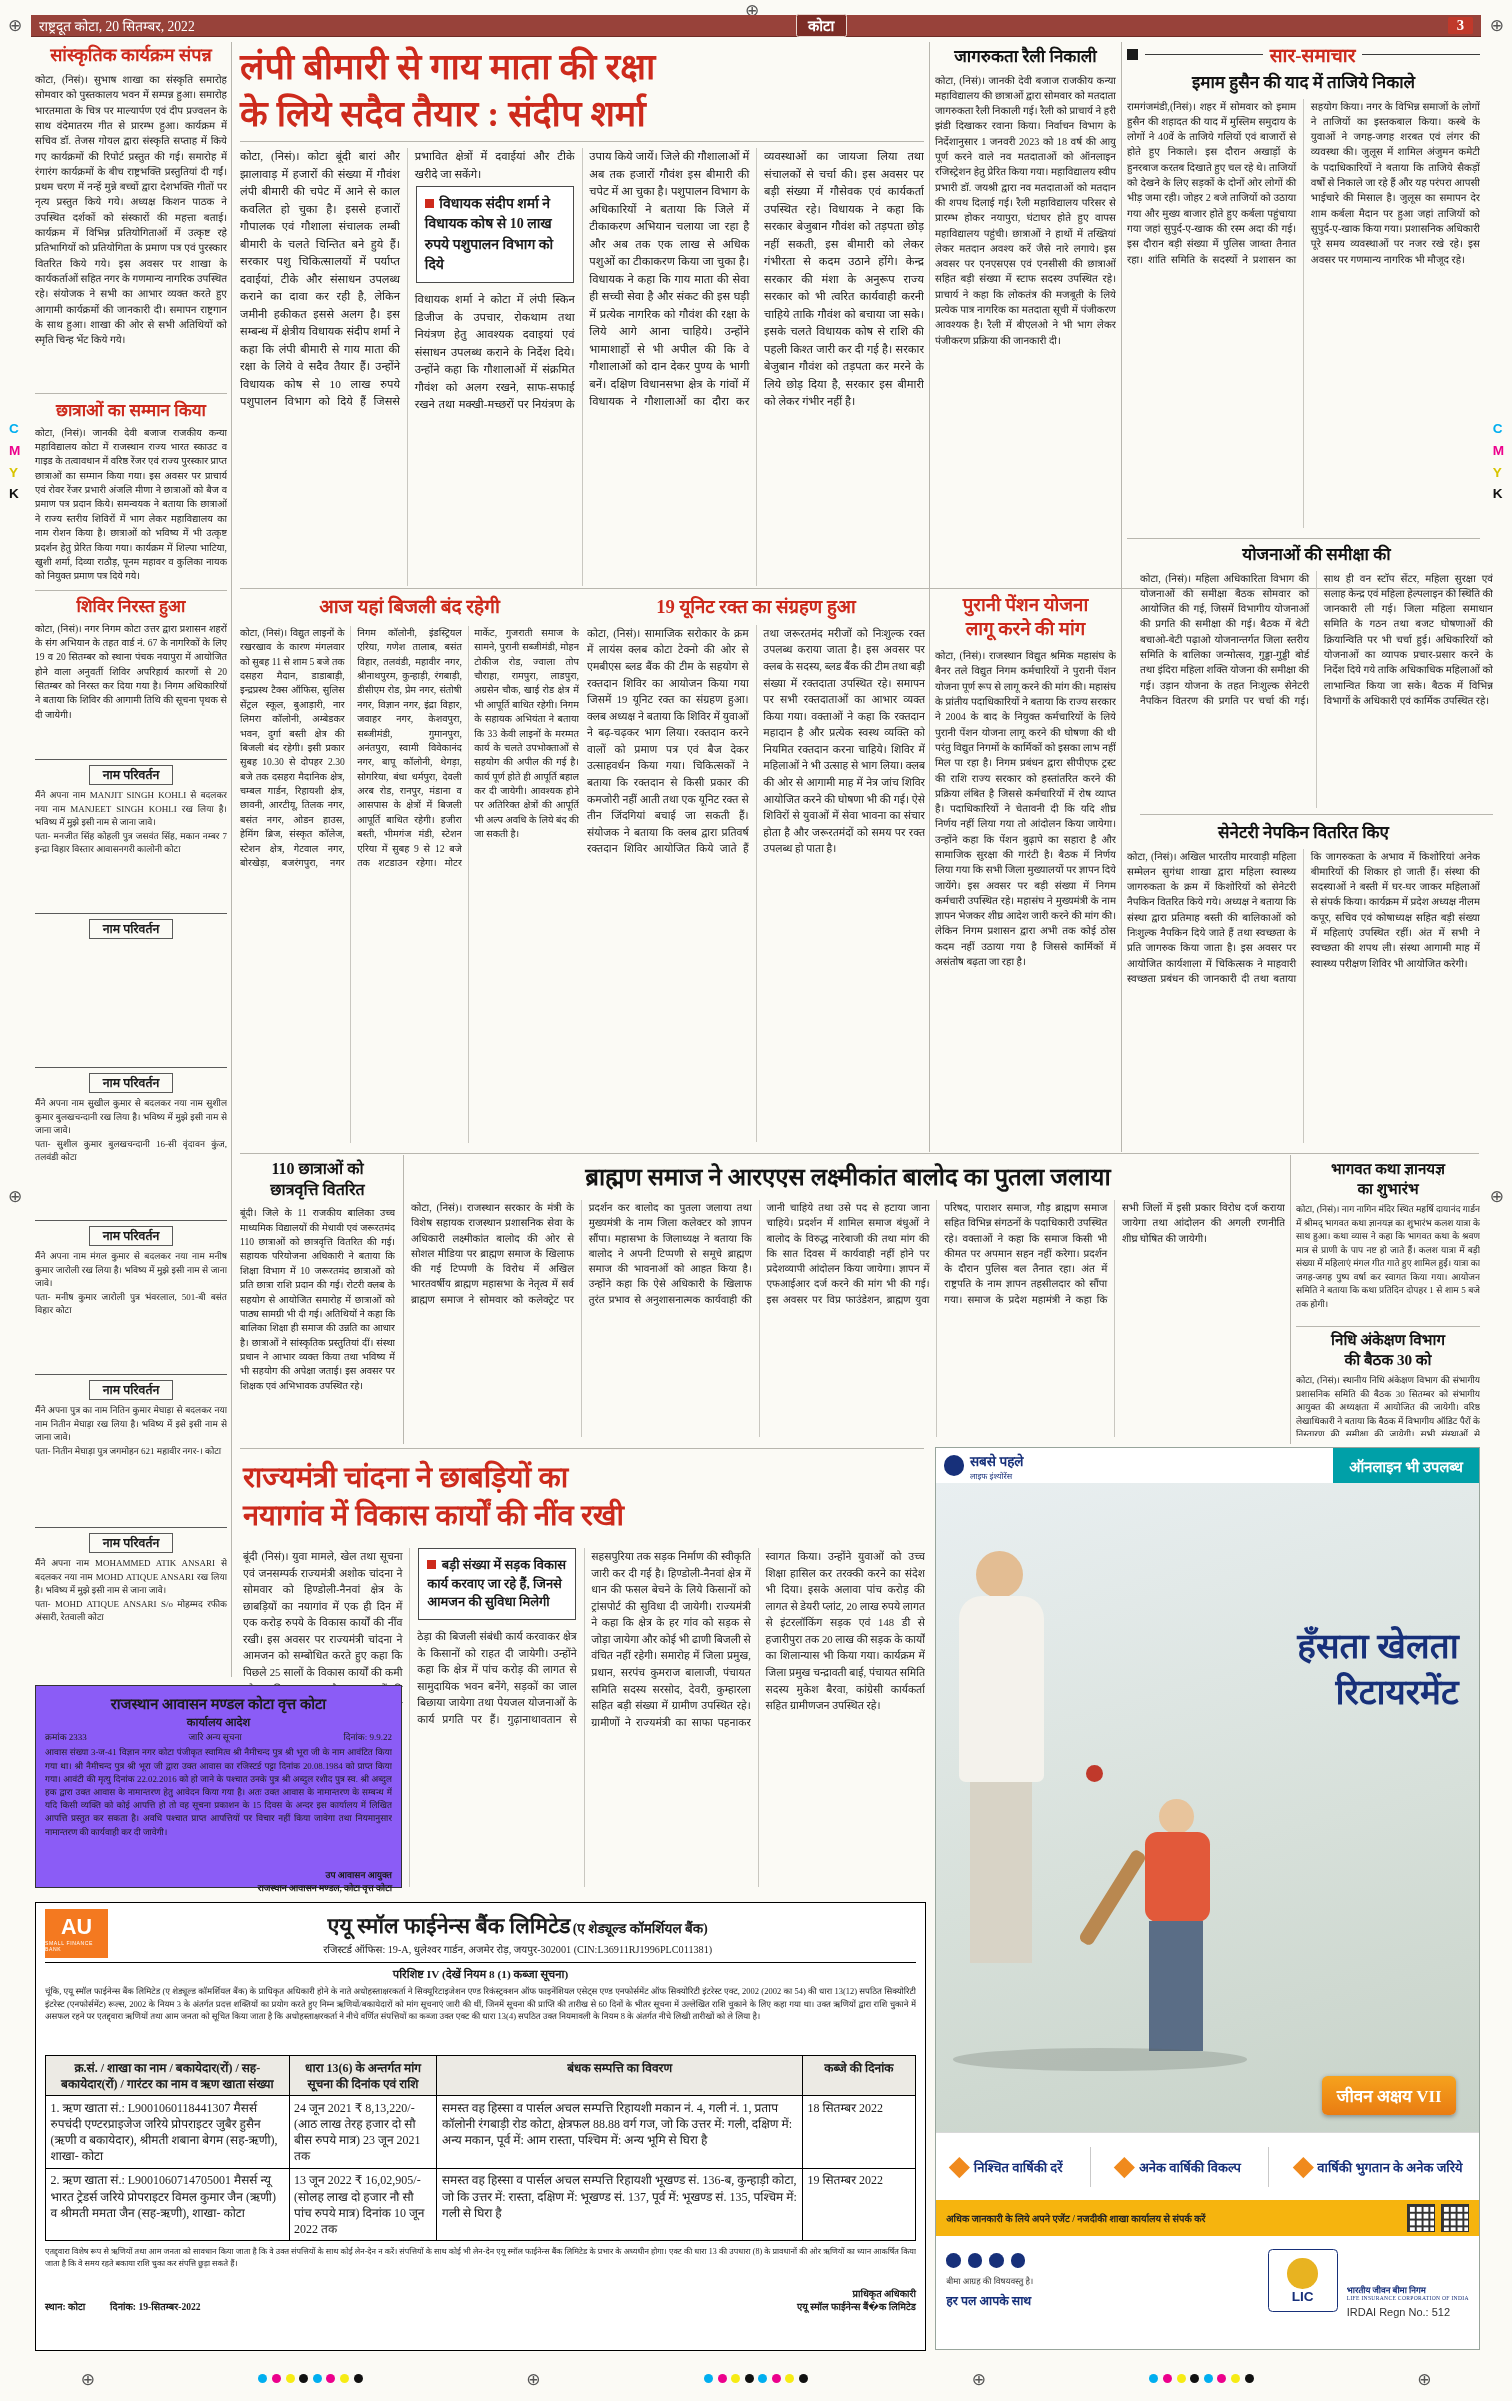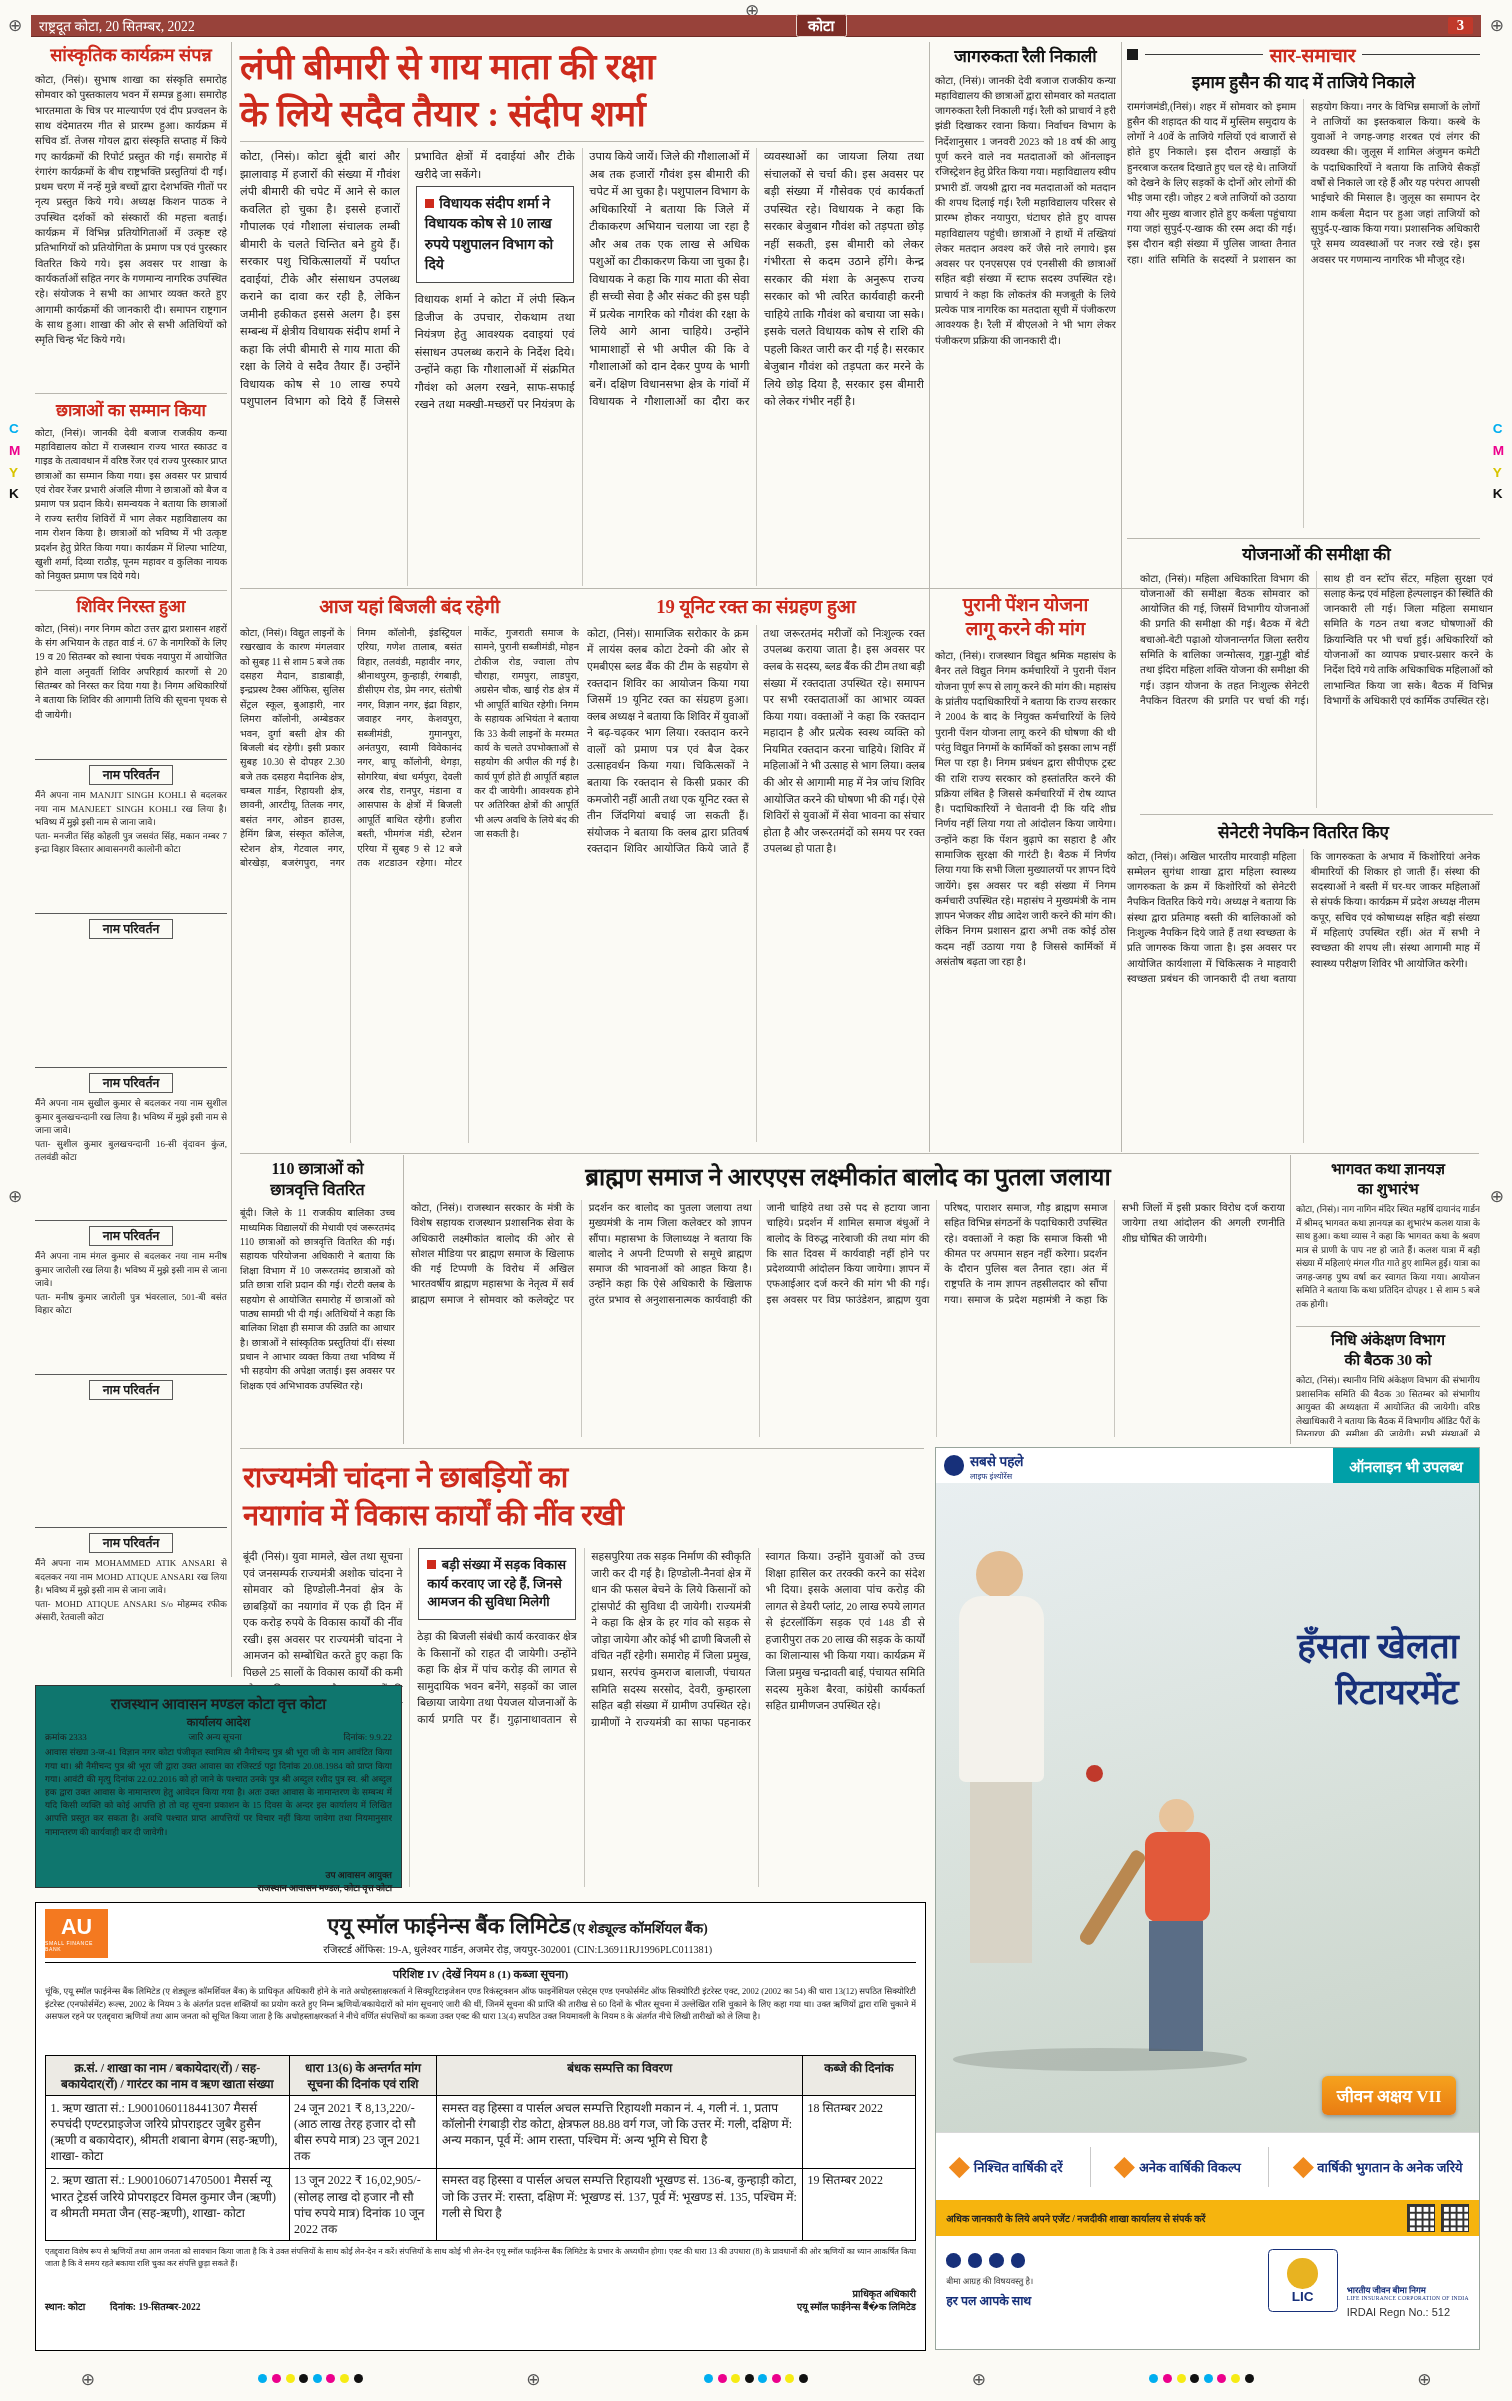--- a/index.html
+++ b/index.html
@@ -23,21 +23,21 @@
   .nc-box{border-top:1.1px solid #5a5a5a;padding-top:4.5px;}
   .nc-title{border:1.1px solid #5a5a5a;display:inline-block;padding:0.6px 12.4px;font-weight:700;font-size:12.4px;}
   .headerbar{background:#98423a;color:#fff;display:flex;align-items:center;justify-content:space-between;
              padding:0 8px;box-sizing:border-box;border-bottom:1.1px solid #6d2c26;}
   .badge{background:#7c2d26;border:0.6px solid #e9d9d2;border-radius:2.3px;padding:0.6px 11.3px;font-weight:700;}
   .pageno{background:#c0392b;border-radius:1.7px;padding:0 9px;font-weight:700;font-size:14.7px;}
   .saar{display:flex;align-items:center;gap:6.8px;}
   .saar .line{flex:1;height:1.1px;background:#3a3a3a;}
   .saar .blk{width:11.3px;height:11.3px;background:#1a1a1a;}
   .saar .ttl{color:#cd2a1c;font-weight:700;font-size:19px;}
-  .boxed{border:1.7px double #333;background:#0f766e;box-sizing:border-box;padding:6.8px 9px;z-index:6;}
+  .boxed{border:1.7px double #333;background:#8b5cf6;box-sizing:border-box;padding:6.8px 9px;z-index:6;}
   .bank{border:1.7px solid #000;background:#fff;box-sizing:border-box;padding:5.6px 9px;z-index:6;}
   .bank table{width:100%;border-collapse:collapse;font-size:12px;line-height:1.35;}
   .bank th,.bank td{border:0.6px solid #000;padding:3.4px 4.5px;vertical-align:top;text-align:left;}
   .bank th{background:#eceae4;font-weight:700;text-align:center;}
   .au-logo{width:63px;height:49px;background:#f47920;color:#fff;display:flex;flex-direction:column;
            align-items:center;justify-content:center;font-family:"Liberation Sans",sans-serif;}
   .ad{border:0.6px solid #98a59c;background:#fff;box-sizing:border-box;overflow:hidden;}
   .ad-top{height:35px;display:flex;align-items:center;justify-content:space-between;background:#fff;}
   .ad-photo{position:absolute;left:0;top:35px;width:100%;height:649px;
             background:linear-gradient(165deg,#e9eff1 0%,#d7e0da 55%,#c7d2c8 100%);overflow:hidden;}
@@ -127,20 +127,22 @@
     <div class="body-sm preline" style="font-size:9px;margin-top:4.5px;height:107px;text-align:justify;">मैंने अपना नाम सुखील कुमार से बदलकर नया नाम सुशील कुमार बुलखचन्दानी रख लिया है। भविष्य में मुझे इसी नाम से जाना जावे।
 पता- सुशील कुमार बुलखचन्दानी 16-सी वृंदावन कुंज, तलवंडी कोटा</div>
   </div>
   <div class="abs nc-box center" style="left:35px;top:1220px;width:192px;height:143px;">
     <span class="nc-title">नाम परिवर्तन</span>
     <div class="body-sm preline" style="font-size:9px;margin-top:4.5px;height:107px;text-align:justify;">मैंने अपना नाम मंगल कुमार से बदलकर नया नाम मनीष कुमार जारोली रख लिया है। भविष्य में मुझे इसी नाम से जाना जावे।
 पता- मनीष कुमार जारोली पुत्र भंवरलाल, 501-बी बसंत विहार कोटा</div>
   </div>
   <div class="abs nc-box center" style="left:35px;top:1374px;width:192px;height:143px;">
     <span class="nc-title">नाम परिवर्तन</span>
+    <div class="body-sm preline" style="font-size:9px;margin-top:4.5px;height:107px;text-align:justify;">मैंने अपना पुत्र का नाम नितिन कुमार मेघाड़ा से बदलकर नया नाम नितीन मेघाड़ा रख लिया है। भविष्य में इसे इसी नाम से जाना जावे।
+पता- नितीन मेघाड़ा पुत्र जगमोहन 621 महावीर नगर-। कोटा</div>
   </div>
   <div class="abs nc-box center" style="left:35px;top:1527px;width:192px;height:143px;">
     <span class="nc-title">नाम परिवर्तन</span>
     <div class="body-sm preline" style="font-size:9px;margin-top:4.5px;height:107px;text-align:justify;">मैंने अपना नाम MOHAMMED ATIK ANSARI से बदलकर नया नाम MOHD ATIQUE ANSARI रख लिया है। भविष्य में मुझे इसी नाम से जाना जावे।
 पता- MOHD ATIQUE ANSARI S/o मोहम्मद रफीक अंसारी, रेतवाली कोटा</div>
   </div>
 
   <div class="abs preline" style="left:240px;top:44px;width:684px;height:96px;color:#cd2a1c;font-weight:700;font-size:36px;line-height:1.3;">लंपी बीमारी से गाय माता की रक्षा
 के लिये सदैव तैयार : संदीप शर्मा</div>
 

